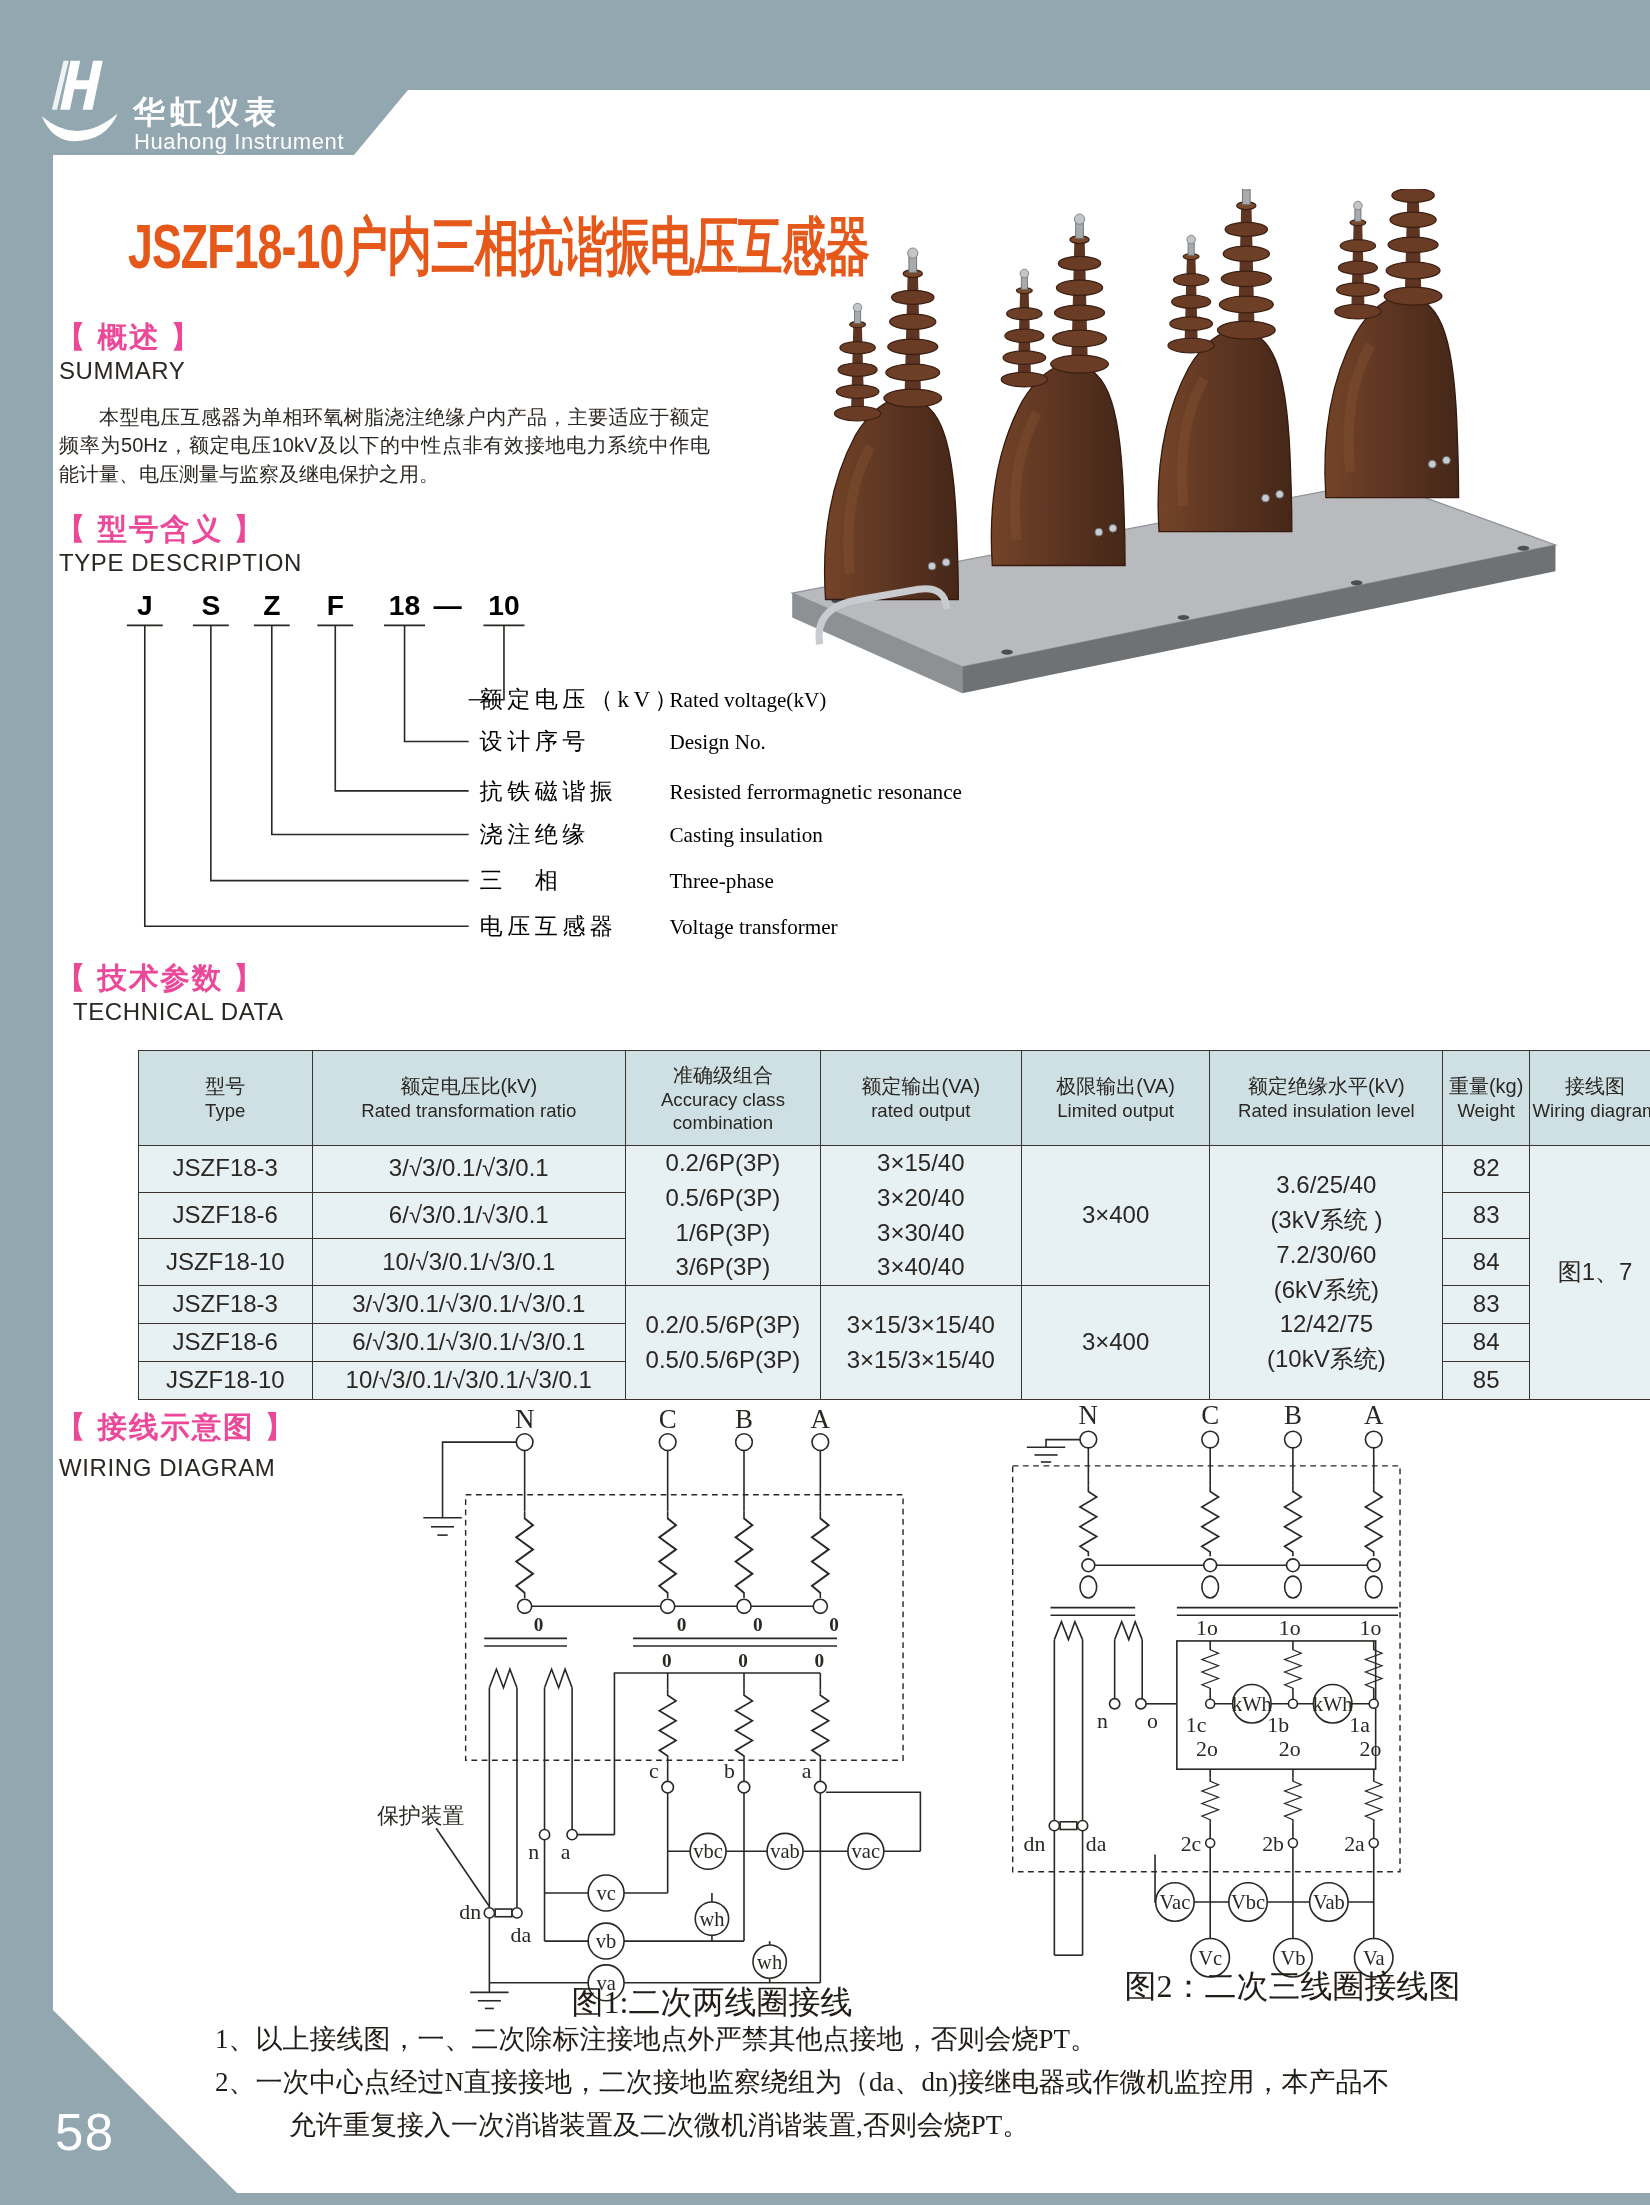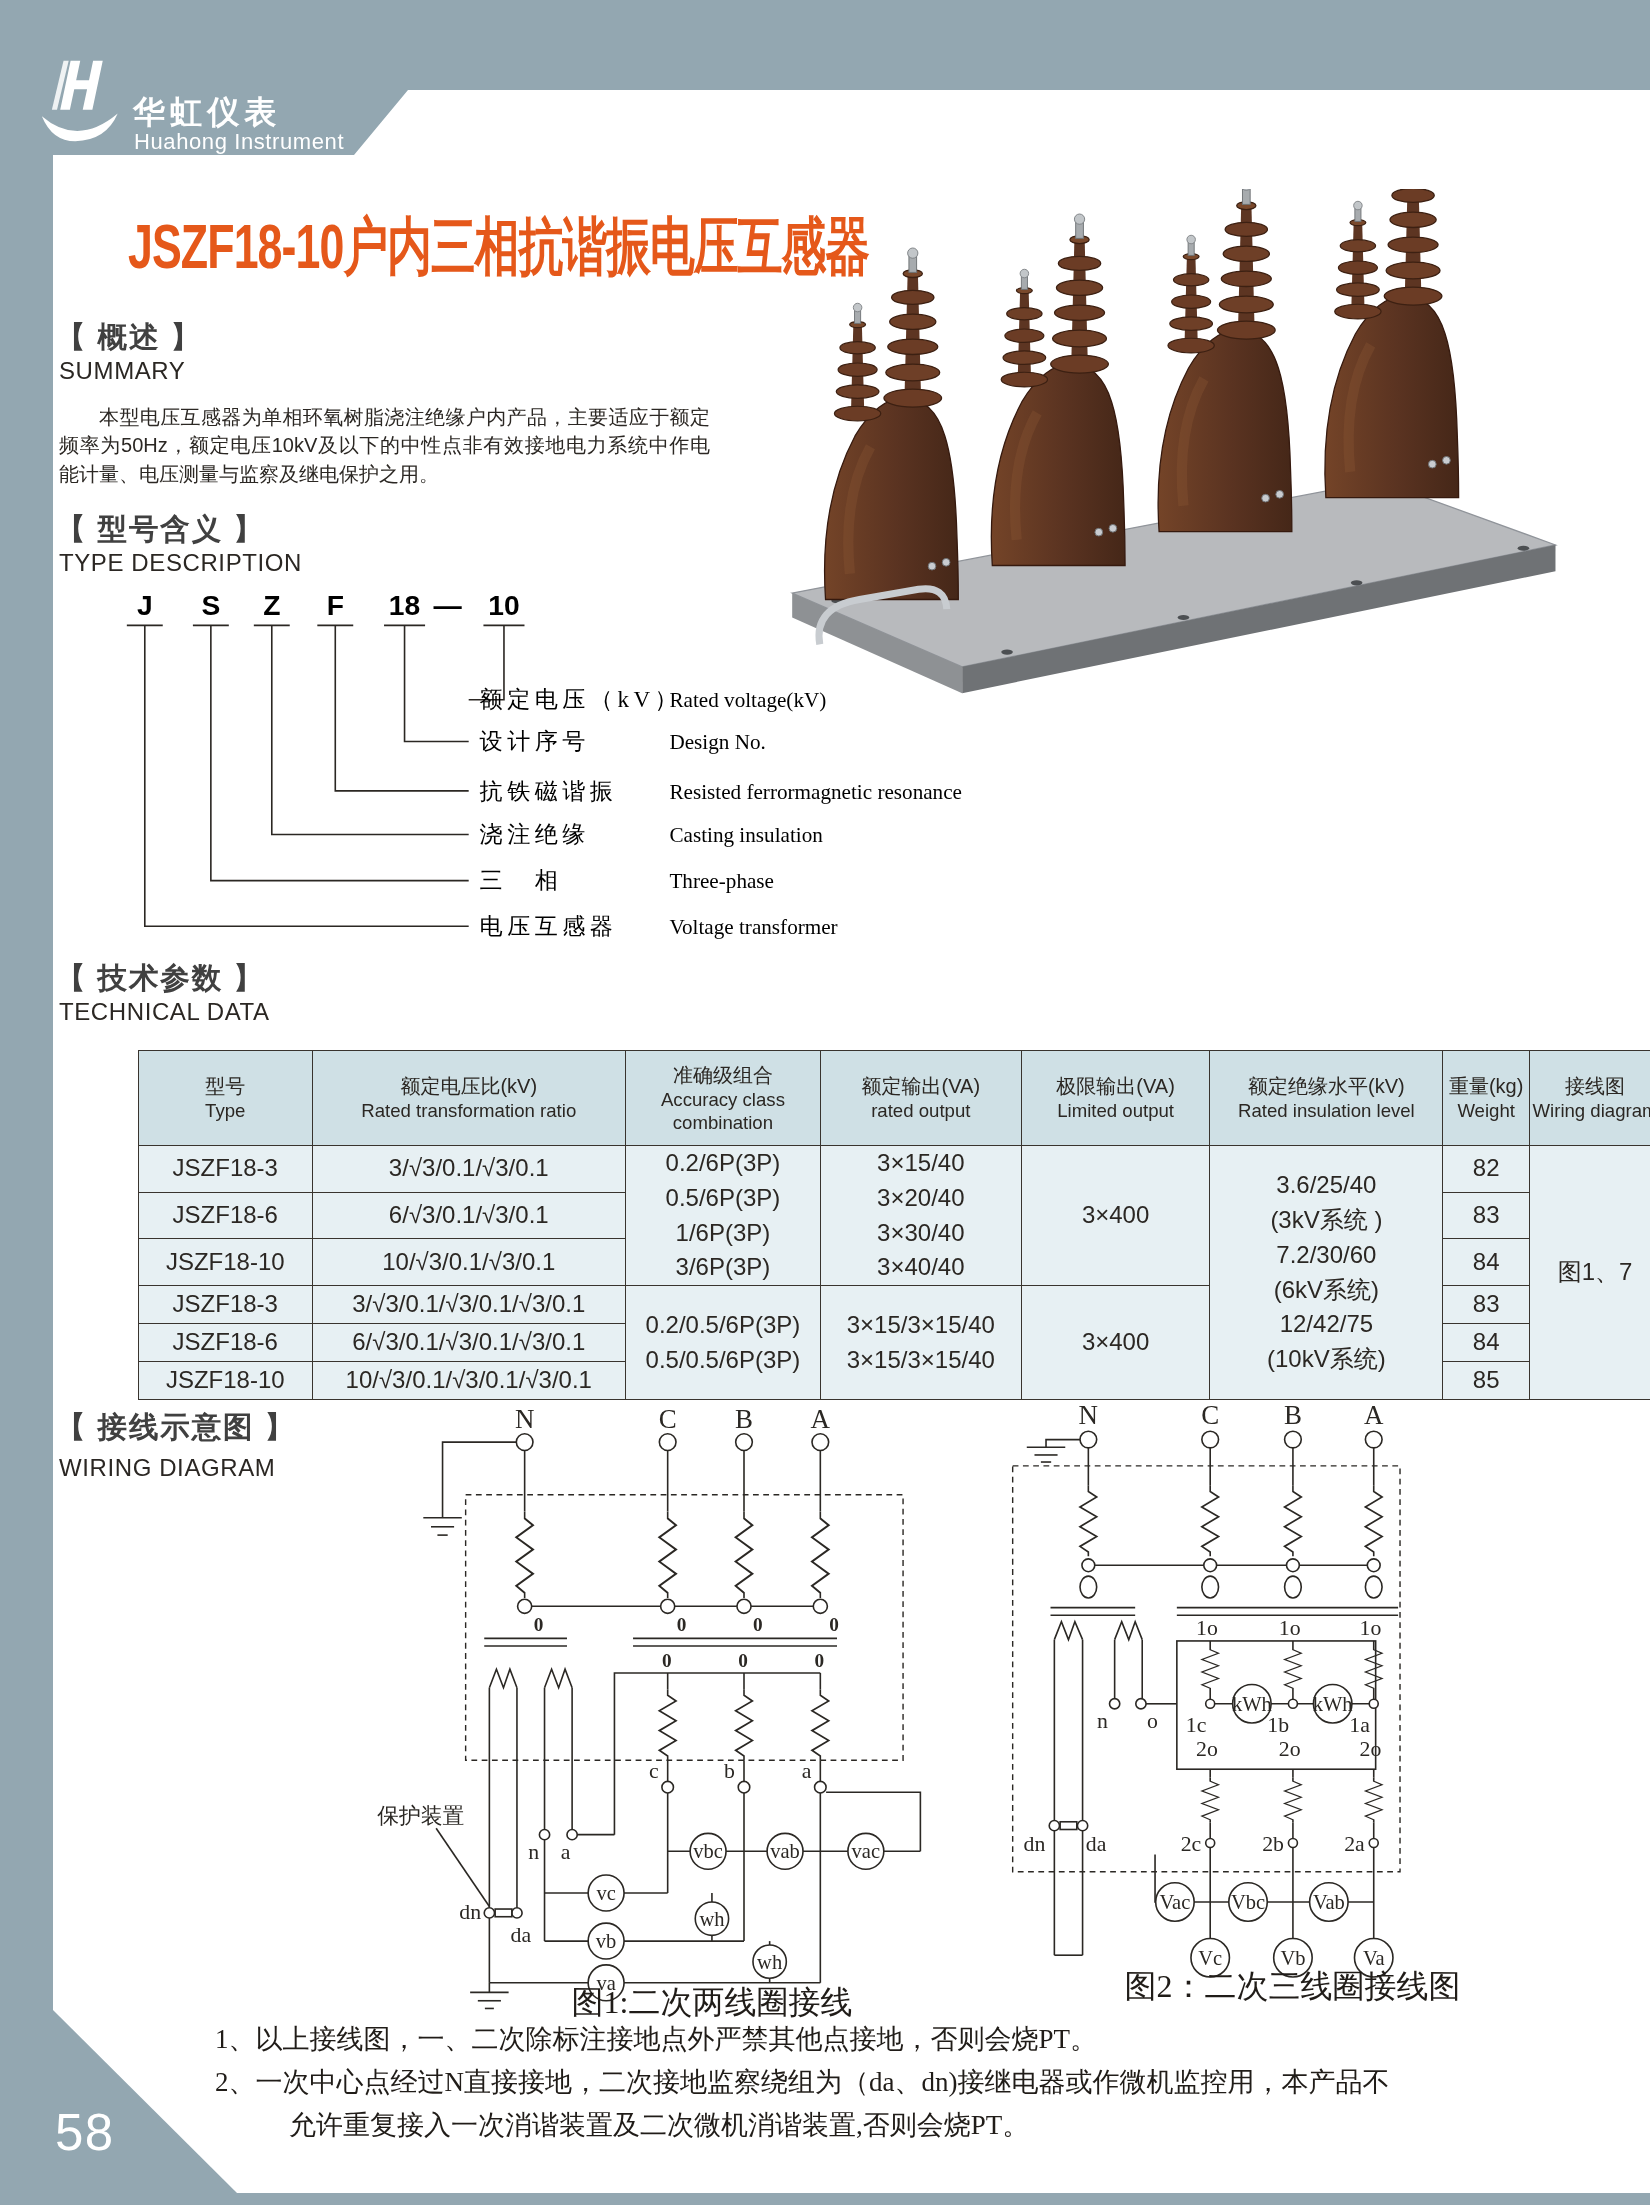--- a/index.html
+++ b/index.html
@@ -21,21 +21,21 @@
 
   .logo { left:38px; top:56px; width:398px; height:96px; }
   .logo-mark { position:absolute; left:0; top:1.3px; }
   .logo-cn { position:absolute; left:95px; top:35px; font-size:32px; font-weight:bold;
     color:#ffffff; letter-spacing:5.1px; }
   .logo-en { position:absolute; left:96px; top:73px; font-size:22px; color:#ffffff; letter-spacing:0.6px; }
 
   
   .doc-title { left:128px; top:204px; font-size:63px; font-weight:bold; color:#e5581a;
     white-space:nowrap; transform:scaleX(.71); transform-origin:left top; letter-spacing:-1.3px; }
-  .h-cn { font-size:29.5px; font-weight:bold; color:#404040; letter-spacing:1.9px; }
+  .h-cn { font-size:29.5px; font-weight:bold; color:#ec4899; letter-spacing:1.9px; }
   .h-en { font-size:24px; color:#2b2723; letter-spacing:0.6px; }
 
   .summary-body { left:59px; top:403px; width:651px; font-size:20px; line-height:1.42;
     text-indent:2em; text-align:justify; }
 
   
   .type-svg { left:55px; top:565px; }
   .type-svg text.code { font-size:44px; font-weight:bold; font-family:"Liberation Sans",sans-serif; }
   .type-svg text.lbl-cn { font-size:36px; font-family:"Liberation Serif",serif; letter-spacing:7px; }
   .type-svg text.lbl-en { font-size:33px; font-family:"Liberation Serif",serif; }
@@ -206,21 +206,21 @@
     <text class="lbl-cn" x="662" y="432">浇注绝缘</text>
     <text class="lbl-en" x="958" y="432">Casting insulation</text>
     <text class="lbl-cn" x="662" y="504">三　相</text>
     <text class="lbl-en" x="958" y="504">Three-phase</text>
     <text class="lbl-cn" x="662" y="575">电压互感器</text>
     <text class="lbl-en" x="958" y="575">Voltage transformer</text>
   </g>
 </svg>
 
 <div class="abs h-cn" style="left:56px; top:959px;">【 技术参数 】</div>
-<div class="abs h-en" style="left:59px; top:998px;text-align:center;">TECHNICAL DATA</div>
+<div class="abs h-en" style="left:73px; top:998px;text-align:center;">TECHNICAL DATA</div>
 
 <table class="spec">
   <colgroup>
     <col style="width:11.4%">
       <col style="width:20.6%">
       <col style="width:12.8%">
       <col style="width:13.2%">
     <col style="width:12.4%">
       <col style="width:15.3%">
       <col style="width:5.7%">

